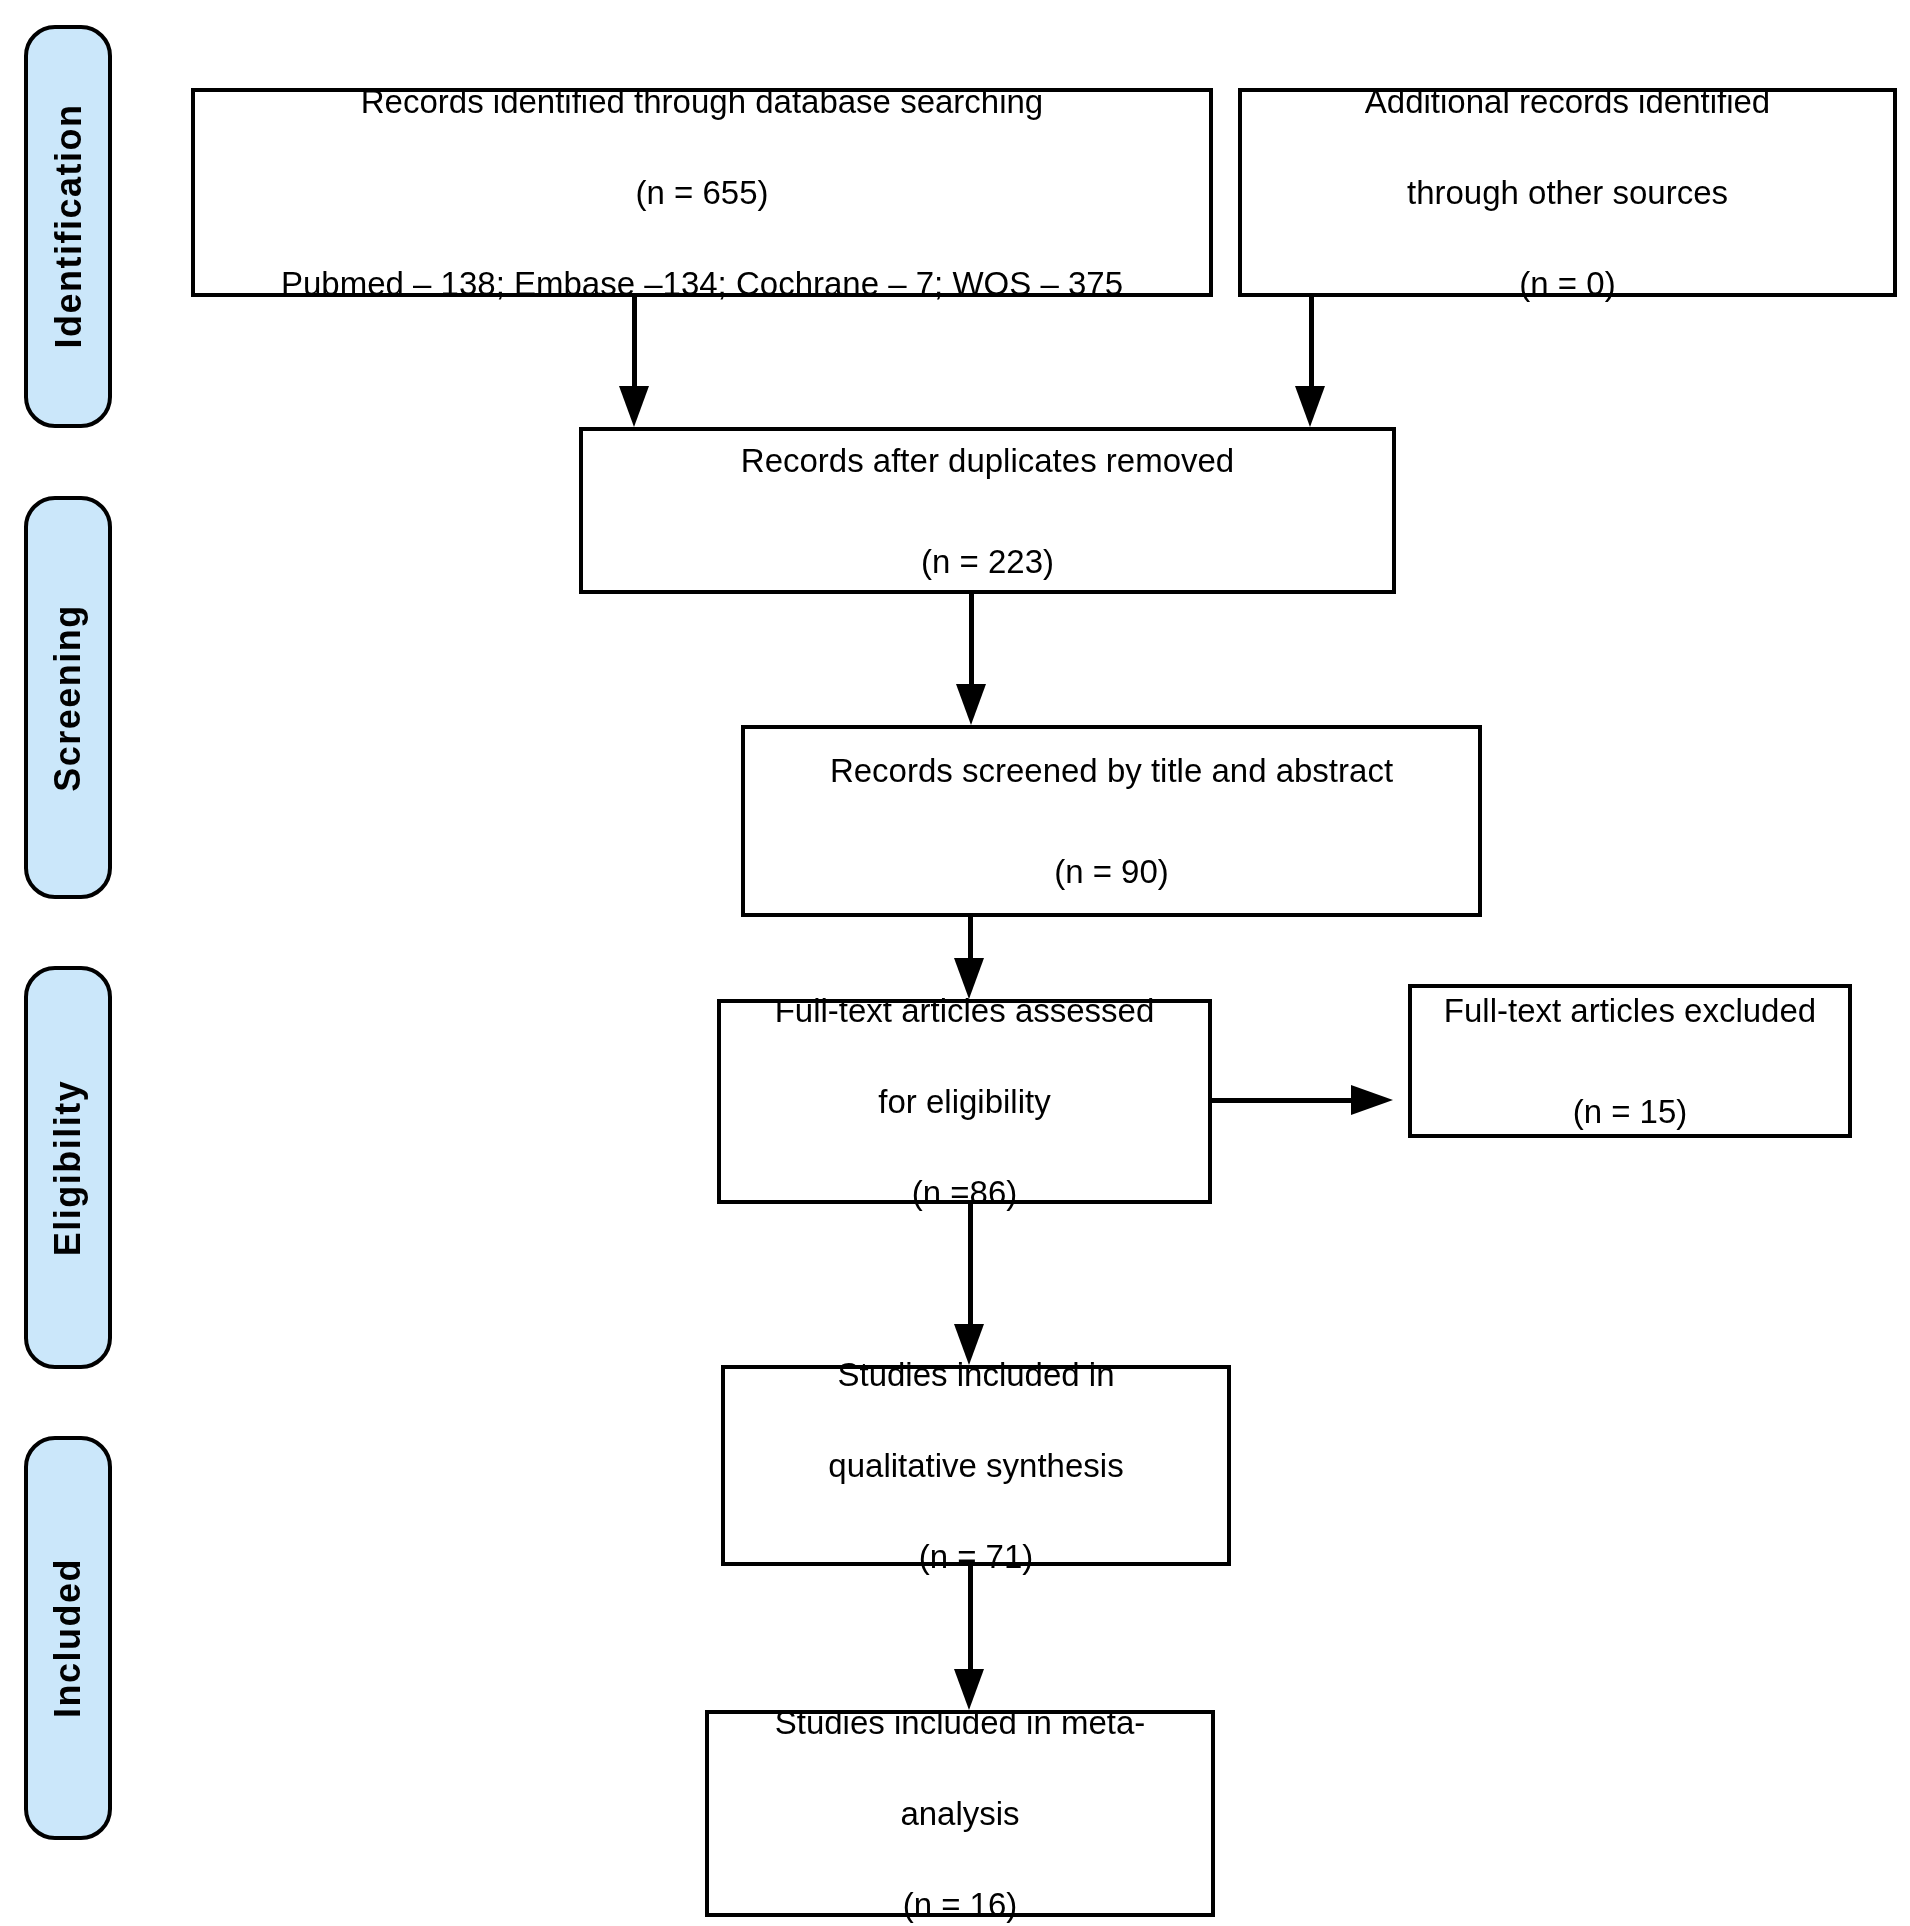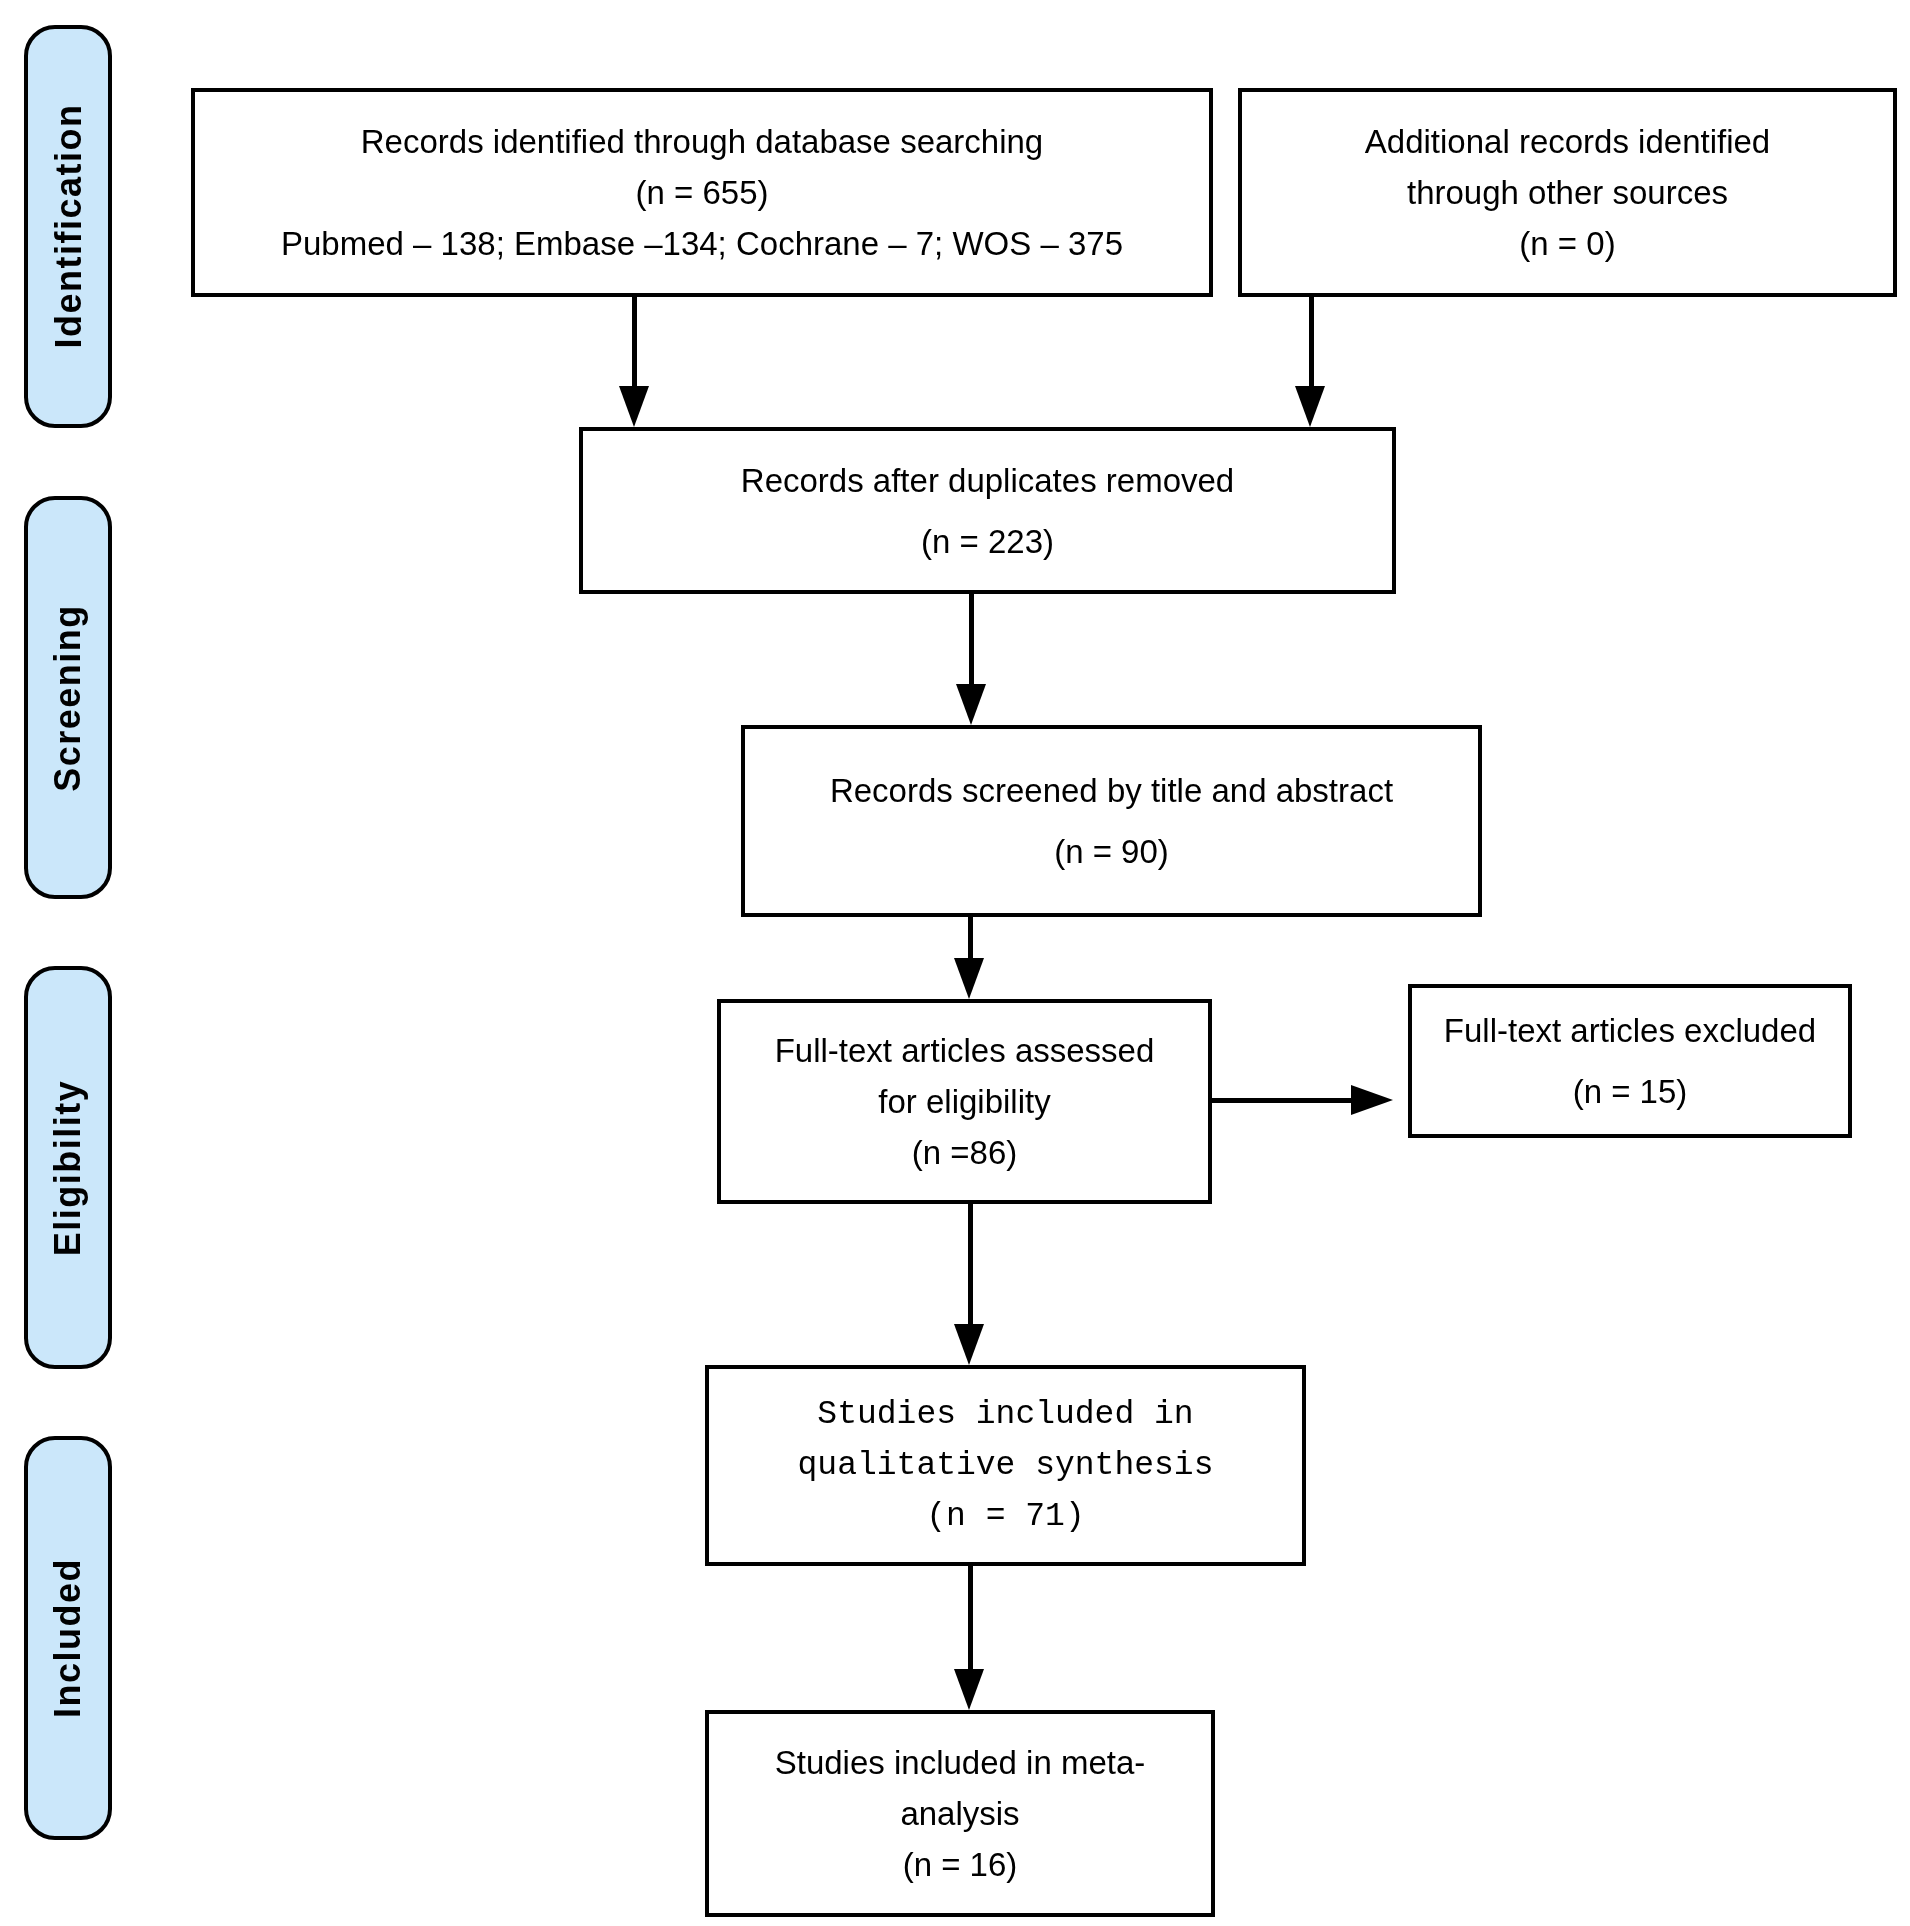--- a/index.html
+++ b/index.html
@@ -44,29 +44,30 @@
     background: var(--box-fill, #fff);
     border: 4.5px solid var(--box-border, #000);
     display: flex;
     flex-direction: column;
     align-items: center;
     justify-content: center;
     text-align: left;
     font-size: 33px;
     line-height: 51px;
     padding: 0 13.4px;
+    gap: 40px;
   }
   .fbox.two { line-height: 61px; margin-left: 15px; }
   #box-records-identified    { left: 191px;  top: 88px;  width: 1022px; height: 209px; }
   #box-additional-records    { left: 1238px; top: 88px;  width: 659px;  height: 209px; }
   #box-duplicates-removed    { left: 564px;  top: 427px;  width: 817px; height: 167px; }
   #box-records-screened      { left: 726px;  top: 725px;  width: 741px;  height: 192px; }
   #box-fulltext-assessed     { left: 717px;  top: 999px; width: 495px;  height: 205px; }
   #box-fulltext-excluded     { left: 1393px; top: 984px; width: 444px;  height: 154px; }
-  #box-qualitative-synthesis { left: 705px;  top: 1365px; width: 601px;  height: 201px; font-family: Liberation Mono, monospace; }
+  #box-qualitative-synthesis { left: 721px;  top: 1365px; width: 510px;  height: 201px; }
   #box-meta-analysis         { left: 705px;  top: 1710px; width: 510px;  height: 207px; }
 
   
   .aline-v { position: absolute; width: 5.2px;  background: var(--arrow, #000); }
   .aline-h { position: absolute; height: 5.2px; background: var(--arrow, #000); }
   .ahead-down {
     position: absolute; width: 0; height: 0;
     border-left: 15.7px solid transparent;
     border-right: 15.7px solid transparent;
     border-top: 41px solid var(--arrow, #000);

